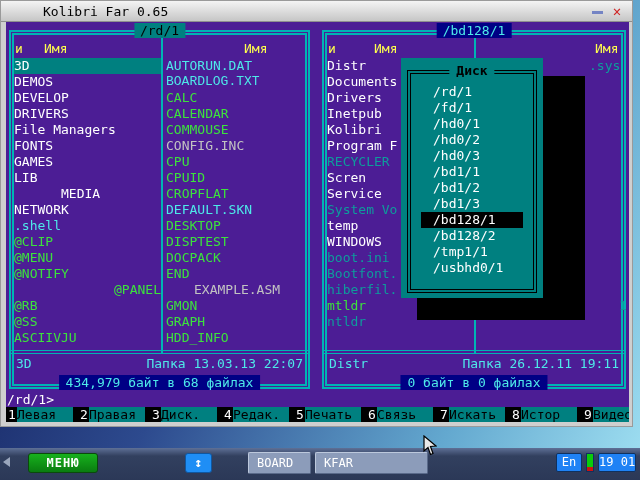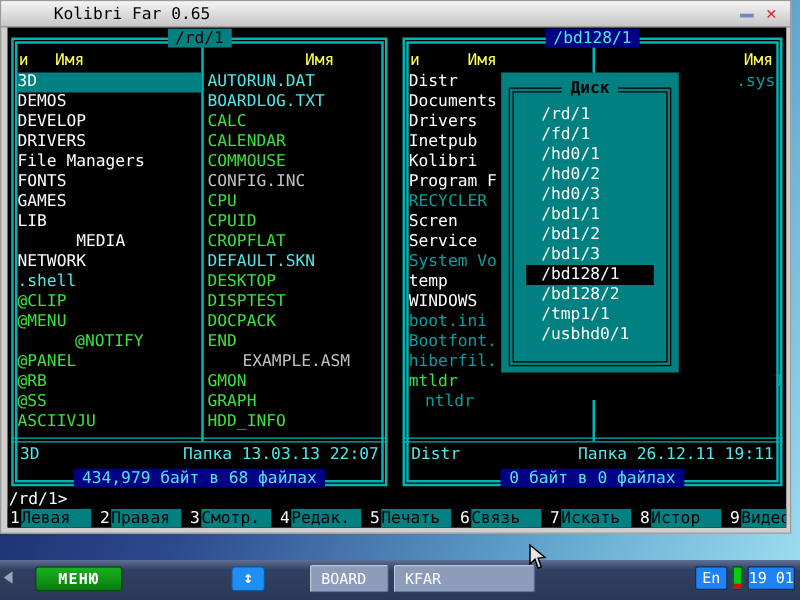--- a/index.html
+++ b/index.html
@@ -12,21 +12,21 @@
   
   .window { position:absolute; left:0; top:0; width:633px; height:427px;
     background:#cfcfcf; border:1px solid #9a9a9a; }
   .titlebar { position:absolute; left:0; top:0; right:0; height:21px;
     background:linear-gradient(#f4f4f4,#c6c6c6); border-bottom:1px solid #8f8f8f; }
   .titlebar .title { position:absolute; left:14px; top:3px; color:#000;padding-left:28px; }
   .btn-min { position:absolute; right:29px; top:10px; width:11px; height:3px; background:#7484c4; }
   .btn-close { position:absolute; right:8px; top:2px; width:14px; height:16px;
     color:#cf2626; font-weight:bold; font-size:14px; text-align:center; line-height:16px; }
 
-  .client { position:absolute; left:5px; top:21px; width:623px; height:400px; background:#000000; overflow:hidden; }
+  .client { position:absolute; left:5px; top:21px; width:623px; height:400px; background:#4c1d95; overflow:hidden; }
 
   
   .panel { position:absolute; top:1px; height:369px; }
   .panel.left  { left:0;    width:307px; }
   .panel.right { left:313px; width:310px; }
   .p-border { position:absolute; left:3px; right:3px; top:7px; bottom:3px;
     border:5px double #00b4b4; }
   .p-div { position:absolute; left:155px; top:10px; height:320px; border-left:2px solid #00b4b4; }
   .p-title { position:absolute; top:0; left:50%; transform:translateX(-50%);
     height:15px; line-height:15px; padding:0 6px; white-space:nowrap; z-index:3; }
@@ -129,29 +129,29 @@
             <div class="row" style="color: rgb(255, 255, 255);">DRIVERS</div>
             <div class="row" style="color: rgb(255, 255, 255);">File Managers</div>
             <div class="row" style="color: rgb(255, 255, 255);">FONTS</div>
             <div class="row" style="color: rgb(255, 255, 255);">GAMES</div>
             <div class="row" style="color: rgb(255, 255, 255);">LIB</div>
             <div class="row" style="color: rgb(255, 255, 255); padding-left: 47px;">MEDIA</div>
             <div class="row" style="color: rgb(255, 255, 255);">NETWORK</div>
             <div class="row" style="color: rgb(78, 233, 233);">.shell</div>
             <div class="row" style="color: rgb(60, 226, 60);">@CLIP</div>
             <div class="row" style="color: rgb(60, 226, 60);">@MENU</div>
-            <div class="row" style="color: rgb(60, 226, 60); text-align: center;">@NOTIFY</div>
-            <div class="row" style="color: rgb(60, 226, 60);">@PANEL</div>
+            <div class="row" style="color: rgb(60, 226, 60);">@NOTIFY</div>
+            <div class="row" style="color: rgb(60, 226, 60); text-align: right;">@PANEL</div>
             <div class="row" style="color: rgb(60, 226, 60);">@RB</div>
             <div class="row" style="color: rgb(60, 226, 60);">@SS</div>
             <div class="row" style="color: rgb(60, 226, 60);">ASCIIVJU</div>
           </div>
         <div class="p-list c2">
             <div class="row" style="color: rgb(78, 233, 233);">AUTORUN.DAT</div>
-            <div class="row" style="color: rgb(78, 233, 233);">BOARDLOG.TXT</div>
+            <div class="row" style="color: rgb(78, 233, 233); font-family: Liberation Mono, monospace;">BOARDLOG.TXT</div>
             <div class="row" style="color: rgb(60, 226, 60);">CALC</div>
             <div class="row" style="color: rgb(60, 226, 60);">CALENDAR</div>
             <div class="row" style="color: rgb(60, 226, 60);">COMMOUSE</div>
             <div class="row" style="color: rgb(194, 194, 194);">CONFIG.INC</div>
             <div class="row" style="color: rgb(60, 226, 60);">CPU</div>
             <div class="row" style="color: rgb(60, 226, 60);">CPUID</div>
             <div class="row" style="color: rgb(60, 226, 60);">CROPFLAT</div>
             <div class="row" style="color: rgb(78, 233, 233);">DEFAULT.SKN</div>
             <div class="row" style="color: rgb(60, 226, 60);">DESKTOP</div>
             <div class="row" style="color: rgb(60, 226, 60);">DISPTEST</div>
@@ -189,21 +189,21 @@
             <div class="row" style="color: rgb(14, 156, 156);">RECYCLER</div>
             <div class="row" style="color: rgb(255, 255, 255);">Scren</div>
             <div class="row" style="color: rgb(255, 255, 255);">Service</div>
             <div class="row" style="color: rgb(14, 156, 156);">System Vo</div>
             <div class="row" style="color: rgb(255, 255, 255);">temp</div>
             <div class="row" style="color: rgb(255, 255, 255);">WINDOWS</div>
             <div class="row" style="color: rgb(14, 156, 156);">boot.ini</div>
             <div class="row" style="color: rgb(14, 156, 156);">Bootfont.</div>
             <div class="row" style="color: rgb(14, 156, 156);">hiberfil.</div>
             <div class="row" style="color: rgb(60, 226, 60);">mtldr</div>
-            <div class="row" style="color: rgb(14, 156, 156); padding-left: 13px;">ntldr</div>
+            <div class="row" style="color: rgb(14, 156, 156);">ntldr</div>
           </div>
         <span class="frag frag-sys">.sys</span>
         <span class="frag frag-one">1</span>
         <div class="p-sep"></div>
         <div class="p-status">
           <span class="sname">Distr</span>
           <span class="sinfo">Папка 26.12.11 19:11</span>
         </div>
         <div class="p-bytes">0 байт в 0 файлах</div>
       </div>
@@ -226,21 +226,21 @@
             <div class="row">/tmp1/1</div>
             <div class="row">/usbhd0/1</div>
           </div>
       </div>
 
       <div class="cmdline">/rd/1&gt;</div>
 
       <div class="keybar">
           <span class="kseg" style="left: 2px;"><span class="knum">1</span><span class="klabel">Левая</span></span>
           <span class="kseg" style="left: 74px;"><span class="knum">2</span><span class="klabel">Правая</span></span>
-          <span class="kseg" style="left: 146px;"><span class="knum">3</span><span class="klabel">Смотр.</span></span>
+          <span class="kseg" style="left: 146px;"><span class="knum">3</span><span class="klabel">Диск.</span></span>
           <span class="kseg" style="left: 218px;"><span class="knum">4</span><span class="klabel">Редак.</span></span>
           <span class="kseg" style="left: 290px;"><span class="knum">5</span><span class="klabel">Печать</span></span>
           <span class="kseg" style="left: 362px;"><span class="knum">6</span><span class="klabel">Связь</span></span>
           <span class="kseg" style="left: 434px;"><span class="knum">7</span><span class="klabel">Искать</span></span>
           <span class="kseg" style="left: 506px;"><span class="knum">8</span><span class="klabel">Истор</span></span>
           <span class="kseg" style="left: 578px;"><span class="knum">9</span><span class="klabel">Видео</span></span>
         </div>
 
     </div>
   </div>

